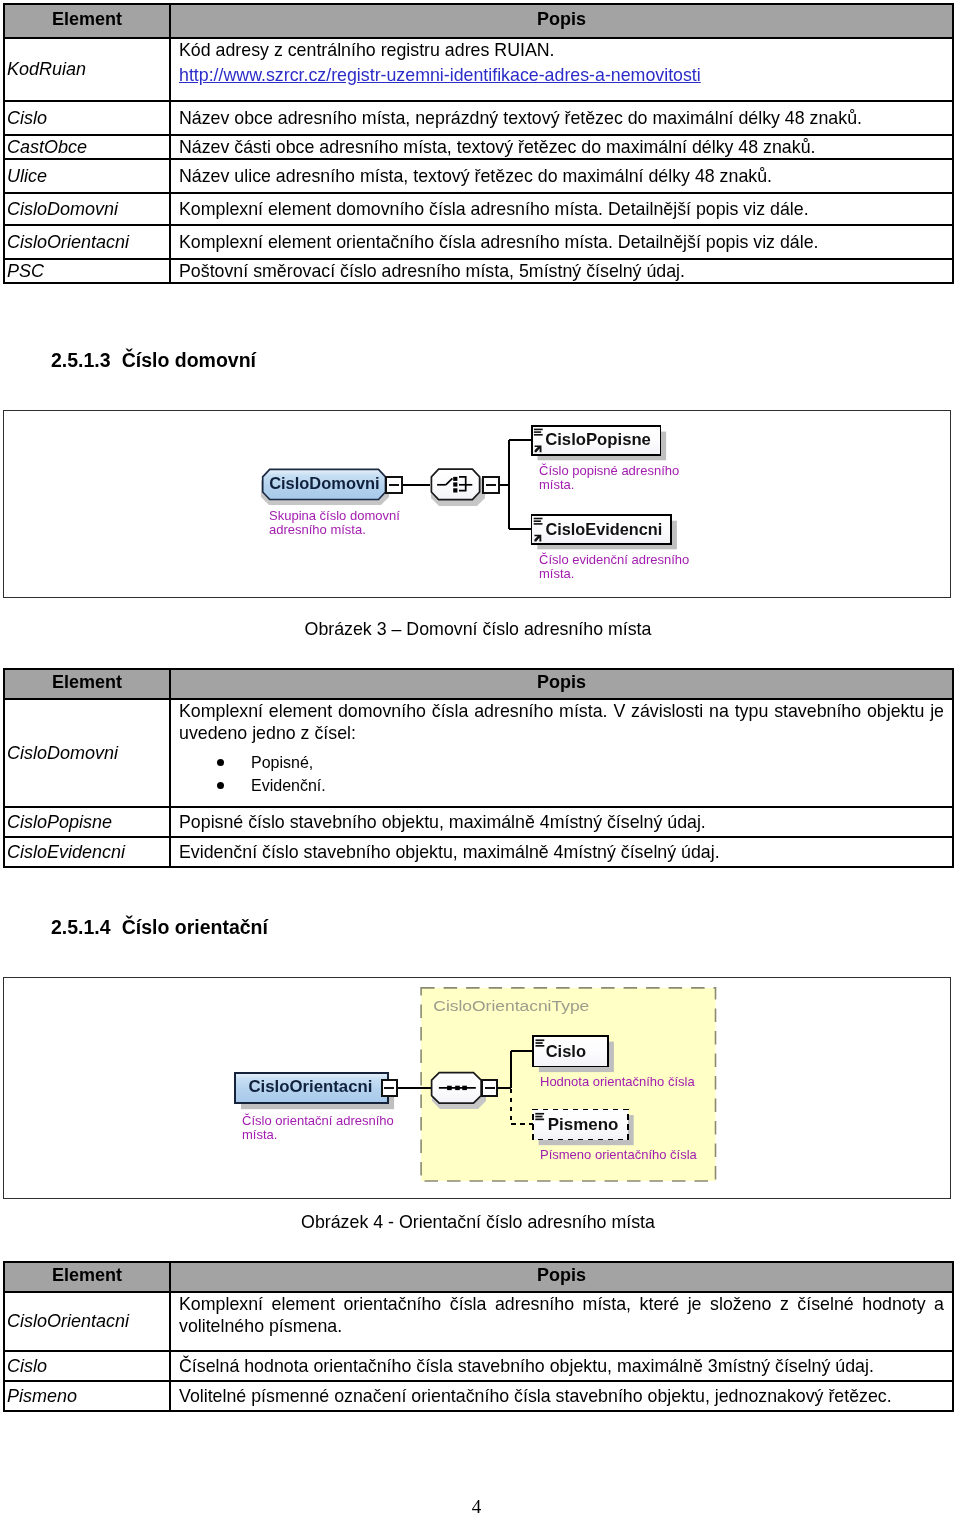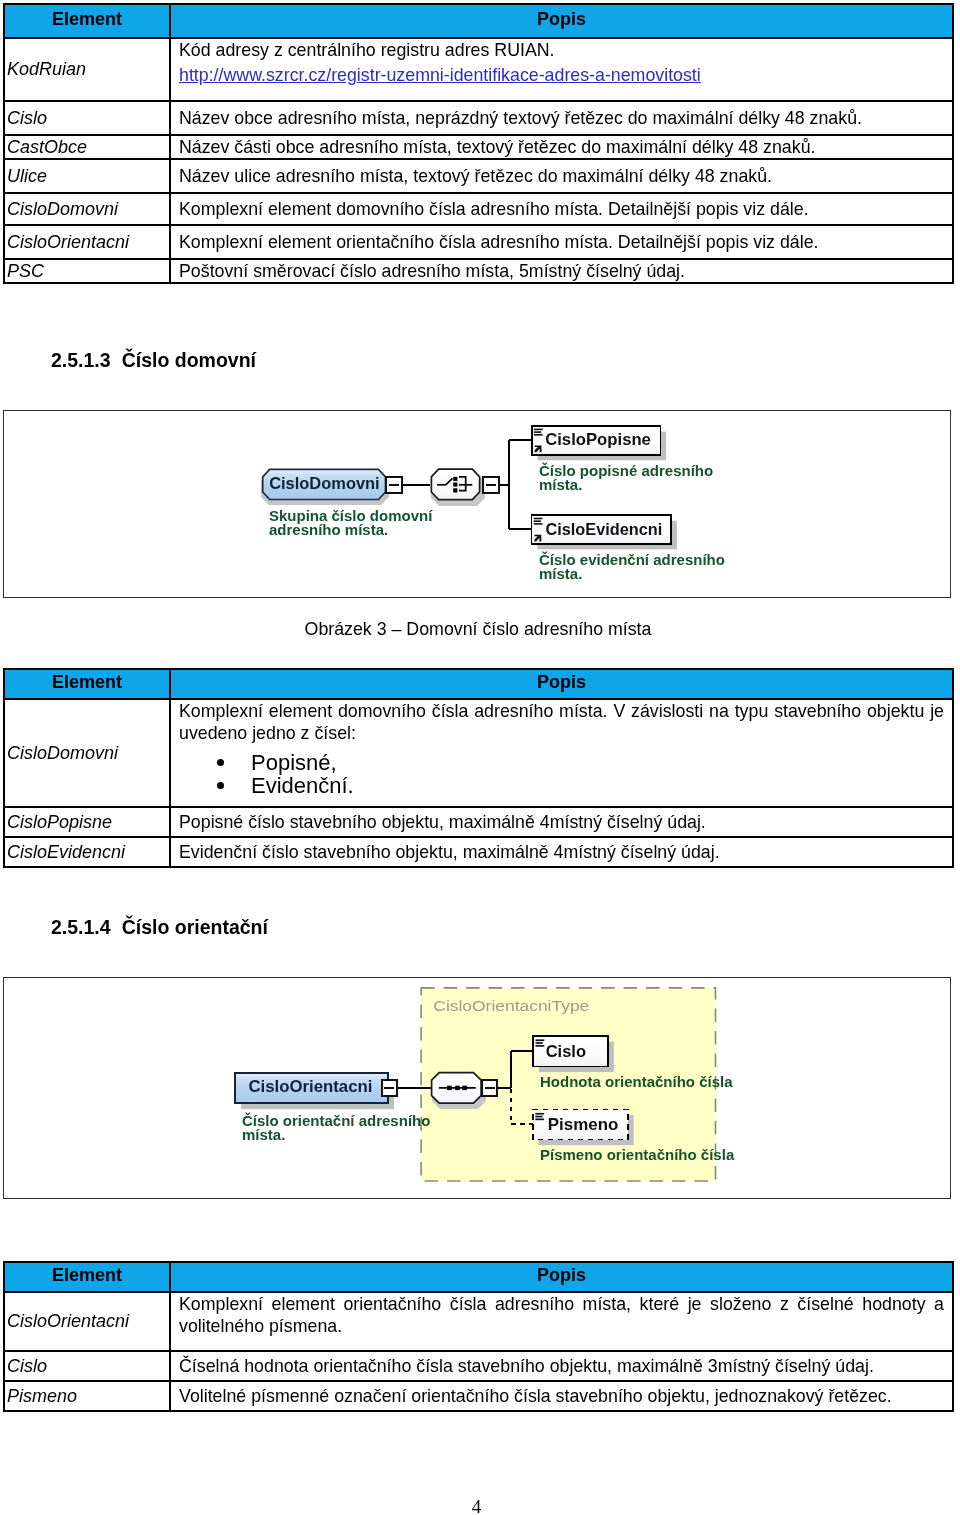--- a/index.html
+++ b/index.html
@@ -3,43 +3,43 @@
 <meta charset="utf-8">
 <style>
   html,body{margin:0;padding:0;}
   body{width:960px;height:1515px;background:#ffffff;font-family:"Liberation Sans",sans-serif;color:#000;position:relative;overflow:hidden;
        -webkit-font-smoothing:antialiased;}
   .page{position:absolute;left:0;top:0;width:960px;height:1515px;}
 
   
   table.spec{border-collapse:collapse;position:absolute;table-layout:fixed;border:2px solid #000;}
   table.spec td{border:2px solid #000;padding:0;vertical-align:middle;}
-  table.spec td.hdr{background:#0ea5e9;font-weight:bold;font-size:18px;text-align:center;line-height:1;padding:0 0 4px 0;}
+  table.spec td.hdr{background:#a3a3a3;font-weight:bold;font-size:18px;text-align:center;line-height:1;padding:0 0 4px 0;}
   table.spec td.elname{font-style:italic;font-size:18px;padding-left:2px;}
   table.spec td.desc{font-size:17.8px;padding-left:8px;padding-right:8px;line-height:22px;}
   table.spec td.desc.topal{vertical-align:top;}
   table.spec td.desc.just{text-align:justify;}
   a.url{color:#2c2cc8;text-decoration:underline;}
   a.urlrow{display:inline-block;margin-top:3px;}
   ul.bl{margin:7px 0 0 0;padding:0 0 0 72px;list-style:none;}
-  ul.bl li{position:relative;font-size:22px;line-height:23px;}
+  ul.bl li{position:relative;font-size:16px;line-height:23px;}
   ul.bl li:before{content:"";position:absolute;left:-34px;top:8px;width:7px;height:7px;border-radius:50%;background:#000;}
 
   
   .heading{position:absolute;font-weight:bold;font-size:19.5px;white-space:nowrap;}
   .heading .num{display:inline-block;}
   .heading .ttl{display:inline-block;margin-left:11px;}
 
   
   .figbox{position:absolute;border:1px solid #2e2e2e;background:#fff;box-sizing:border-box;}
   .figcap{position:absolute;text-align:center;font-size:17.8px;width:956px;left:0;line-height:18px;}
   .pageno{position:absolute;font-family:"Liberation Serif",serif;font-size:19px;text-align:center;width:953px;left:0;line-height:19px;}
 
   
-  .ann{position:absolute;color:#14532d;font-size:15px;line-height:14px;white-space:nowrap;font-weight:bold;}
+  .ann{position:absolute;color:#a21caf;font-size:13px;line-height:14px;white-space:nowrap;}
 </style>
 </head>
 <body>
 
 <div class="page">
 
 <table class="spec" style="left:3px;top:3px;width:949px;">
 <colgroup>
         <col style="width:166px">
         <col style="width:783px">
@@ -321,14 +321,15 @@
     </g>
   </svg>
 
   <div class="ann" style="left:238px;top:136px;">
     <div>Číslo orientační adresního</div>
     <div>místa.</div>
   </div>
   <div class="ann" style="left:536px;top:97px;">Hodnota orientačního čísla</div>
   <div class="ann" style="left:536px;top:170px;">Písmeno orientačního čísla</div>
 </div>
+<div class="figcap" style="top:1213px;">Obrázek 4 - Orientační číslo adresního místa</div>
 
 </div>
 
 </body></html>

